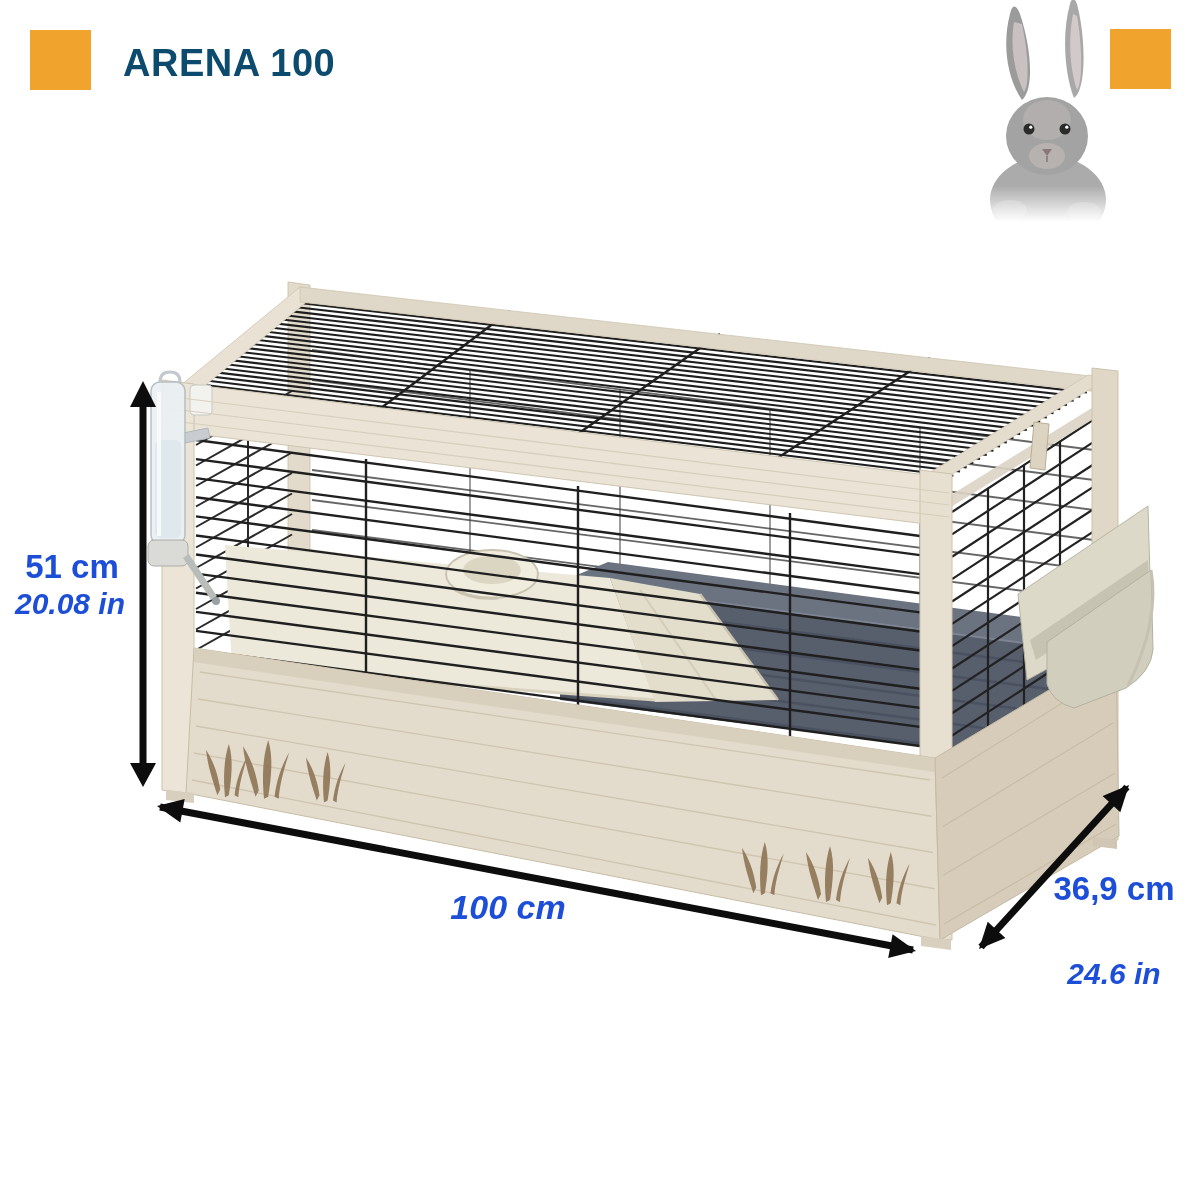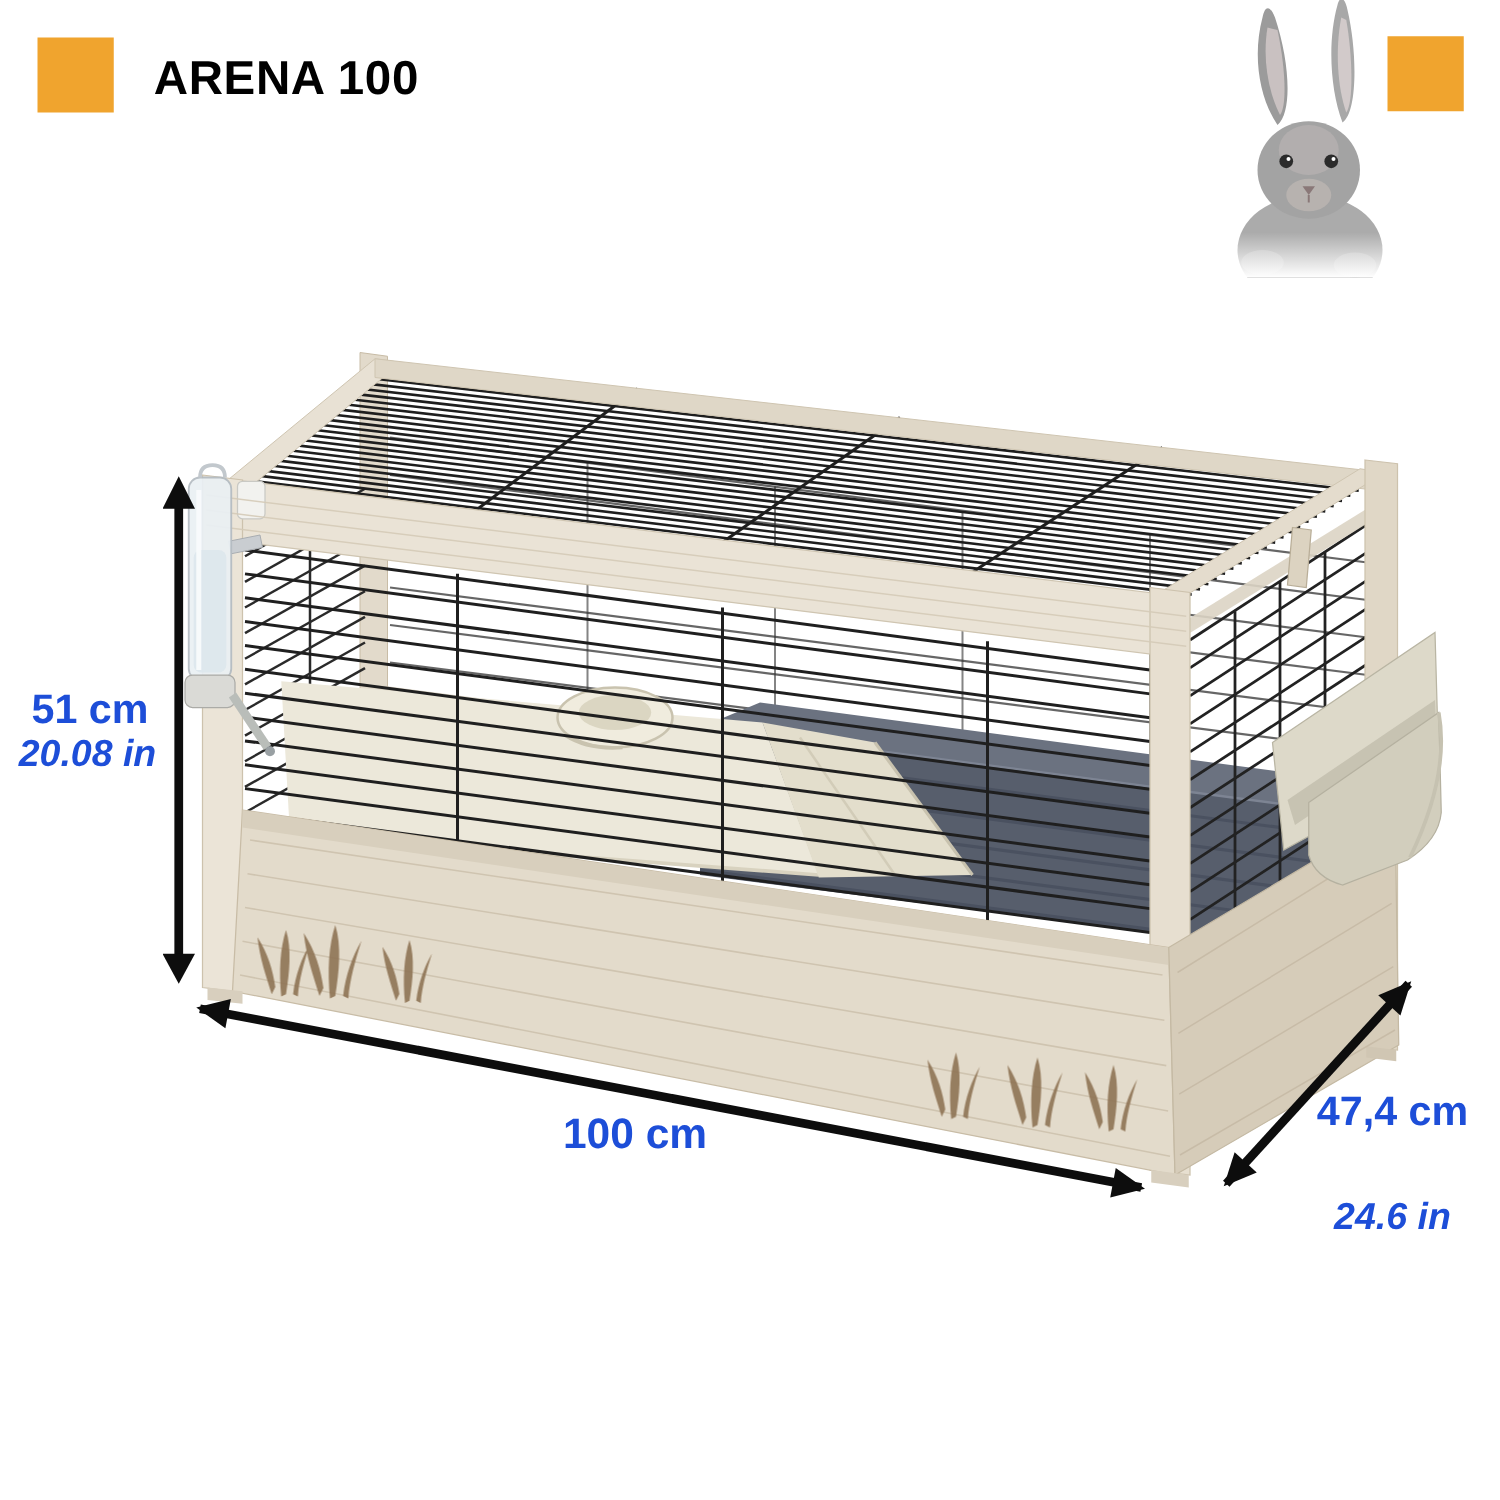--- a/index.html
+++ b/index.html
@@ -3,27 +3,27 @@
 <meta charset="utf-8">
 <style>
   html,body{margin:0;padding:0;background:#ffffff;}
   body{width:1200px;height:1200px;position:relative;overflow:hidden;
        font-family:"Liberation Sans", sans-serif;color:#1a1a1a;}
   .canvas{position:absolute;left:0;top:0;width:1200px;height:1200px;background:#ffffff;}
   .accent-square{position:absolute;width:61px;height:60px;background:#F0A42E;}
   .sq-left{left:30px;top:30px;}
   .sq-right{left:1110px;top:29px;}
   .product-title{position:absolute;left:123px;top:42px;font-size:38px;font-weight:bold;
-       letter-spacing:.5px;color:#000000;white-space:nowrap;text-align:right;}
+       letter-spacing:.5px;color:#0c4a6e;white-space:nowrap;text-align:right;}
   .dim-label{position:absolute;text-align:center;font-weight:bold;color:#1d4ed8;line-height:1.08;}
   .metric{font-size:33px;}
   .imperial{font-size:30px;font-style:italic;}
   .lbl-h-m{left:14px;top:549px;width:116px;}
   .lbl-h-i{left:2px;top:588px;width:136px;}
-  .lbl-w-m{left:398px;top:889px;width:220px;font-size:34px;}
+  .lbl-w-m{left:398px;top:889px;width:220px;font-size:34px;font-style:italic;}
   .lbl-w-i{left:398px;top:929px;width:220px;}
   .lbl-d-m{left:1030px;top:871px;width:168px;}
   .lbl-d-i{left:1030px;top:958px;width:168px;}
   svg{position:absolute;left:0;top:0;}
 </style>
 </head>
 <body>
 
 <div class="canvas">
 
@@ -289,15 +289,15 @@
         <line x1="981" y1="947" x2="1127" y2="787" stroke="#0d0d0d" stroke-width="7"></line>
         <polygon points="979,949 1005.4,937.9 987.7,921.7"></polygon>
         <polygon points="1129,785 1120.3,812.3 1102.6,796.1"></polygon>
       </g>
     </g>
   </svg>
 
   <div class="dim-label metric lbl-h-m">51 cm</div>
   <div class="dim-label imperial lbl-h-i">20.08 in</div>
   <div class="dim-label metric lbl-w-m">100 cm</div>
-  <div class="dim-label metric lbl-d-m">47,4 cm</div>
+  <div class="dim-label metric lbl-d-m">36,9 cm</div>
   <div class="dim-label imperial lbl-d-i">24.6 in</div>
 </div>
 
 </body></html>

